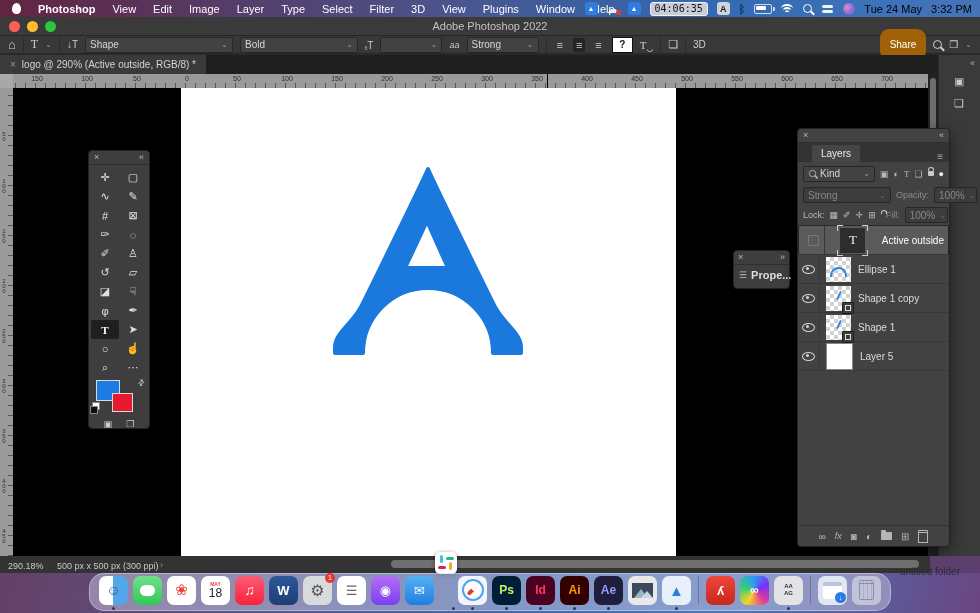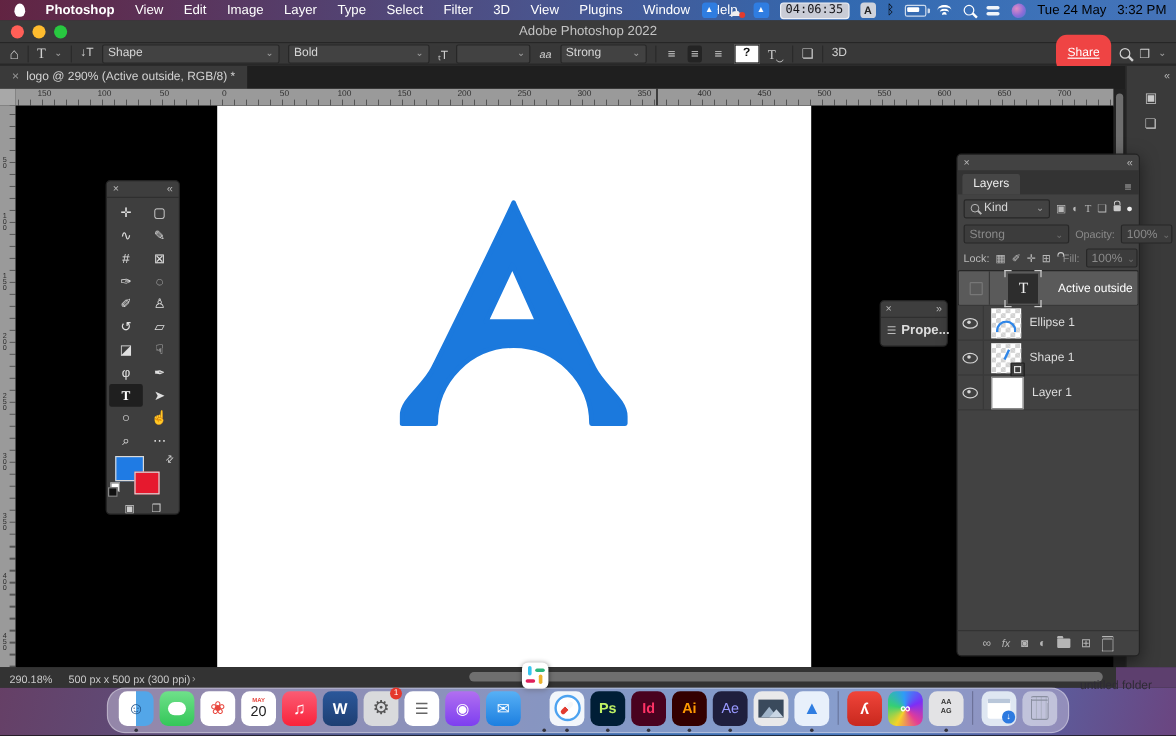--- a/index.html
+++ b/index.html
@@ -36,21 +36,21 @@
   .titlebar{left:0;top:0;width:980px;height:18px;background:#3a3a3a;border-bottom:1px solid #262626;}
   .tl{width:11px;height:11px;border-radius:50%;position:absolute;top:4px;}
   .wtitle{width:100%;text-align:center;line-height:18px;font-size:11px;color:#c3c3c3;}
   .optbar{left:0;top:19px;width:980px;height:18px;background:#383838;border-bottom:1px solid #262626;display:flex;align-items:center;gap:7px;padding:0 8px;box-sizing:border-box;color:#cfcfcf;font-size:10px;}
   .sep{width:1px;height:14px;background:#2a2a2a;}
   .sel{background:#424242;border:1px solid #272727;border-radius:2px;height:14px;display:flex;align-items:center;justify-content:space-between;padding:0 4px;font-size:10px;color:#d6d6d6;}
   .chev{color:#9a9a9a;font-size:8px;margin-left:4px;}
   .algn{font-size:11px;color:#cfcfcf;padding:0 3px;line-height:14px;}
   .algn.on{background:#242424;border-radius:2px;}
   .swatch{width:19px;height:14px;background:#fff;border:1px solid #111;color:#111;font-size:10px;font-weight:bold;display:flex;align-items:center;justify-content:center;}
-  .sharebtn{background:#ef4444;color:#fff;border-radius:9px;height:31px;padding:0 10px;font-size:10px;display:flex;align-items:center;text-decoration:underline;}
+  .sharebtn{background:#a16207;color:#fff;border-radius:9px;height:31px;padding:0 10px;font-size:10px;display:flex;align-items:center;}
   .tabrow{left:0;top:38px;width:980px;height:19px;background:#1f1f1f;}
   .dtab{position:absolute;left:0;top:0;height:19px;background:#3a3a3a;display:flex;align-items:center;gap:6px;padding:0 10px;font-size:10px;color:#d2d2d2;}
   
   .rulertop{left:13px;top:57px;width:915px;height:14px;background:#9a9a9a;border-bottom:1px solid #6e6e6e;}
   .rulercorner{left:0;top:57px;width:13px;height:14px;background:#a8a8a8;}
   .rulerleft{left:0;top:71px;width:13px;height:468px;background:#9a9a9a;border-right:1px solid #6e6e6e;}
   .ticksx{position:absolute;bottom:0;left:0;right:0;height:5px;background:repeating-linear-gradient(90deg,#555 0 1px,transparent 1px 10px);background-position-x:2px;}
   .ticksy{position:absolute;right:0;top:0;bottom:0;width:5px;background:repeating-linear-gradient(180deg,#555 0 1px,transparent 1px 10px);background-position-y:7px;}
   .rlab{position:absolute;top:1px;width:24px;text-align:center;font-size:7px;color:#2e2e2e;}
   .rlabv{position:absolute;left:1px;writing-mode:vertical-lr;text-orientation:upright;font-size:6px;letter-spacing:-1px;color:#2e2e2e;}
@@ -321,21 +321,21 @@
         <span style="font-size:11px;font-weight:bold">Prope...</span>
       </div>
     </div>
 
     <div class="layers panel a">
       <div class="phead">
         <span class="a" style="left:5px;top:1px">×</span>
         <span class="a" style="right:5px;top:1px">«</span>
       </div>
       <div class="ltabrow">
-        <span class="ltab" style="margin-left:4px">Layers</span>
+        <span class="ltab" style="margin-left:14px">Layers</span>
         <span style="margin-left:auto;margin-right:6px;color:#aaa;font-size:10px">≡</span>
       </div>
       <div class="lrow" style="height:23px">
         <span class="sel" style="width:62px;flex:0 0 auto">
           <span class="flex" style="gap:3px">
               <span class="mag" style="color:#bbb;transform:scale(.8)"></span>
               <span>Kind</span>
             </span>
           <span class="chev">⌄</span>
         </span>
@@ -394,28 +394,38 @@
         <span>Ellipse 1</span>
       </div>
       <div class="lyr">
         <span class="eyecell">
             <span class="eye"></span>
           </span>
         <span class="thumb cb">
             <span style="width:2px;height:9px;background:#2f86e8;transform:rotate(25deg);margin-bottom:6px"></span>
             <span class="badge"></span>
           </span>
-        <span>Shape 1</span>
+        <span>Shape 1 copy</span>
       </div>
       <div class="lyr">
         <span class="eyecell">
             <span class="eye"></span>
           </span>
+        <span class="thumb cb">
+            <span style="width:2px;height:9px;background:#2f86e8;transform:rotate(25deg);margin-bottom:6px"></span>
+            <span class="badge"></span>
+          </span>
+        <span>Shape 1</span>
+      </div>
+      <div class="lyr">
+        <span class="eyecell">
+            <span class="eye"></span>
+          </span>
         <span class="thumb" style="background:#fff;border:1px solid #888"></span>
-        <span>Layer 1</span>
+        <span>Layer 5</span>
       </div>
 
       <div class="lfooter">
         <span>∞</span>
         <span style="font-style:italic;font-size:9px">fx</span>
         <span>◙</span>
         <span>◐</span>
         <span class="folder"></span>
         <span>⊞</span>
         <span class="trash"></span>
@@ -445,21 +455,21 @@
         <span style="color:#1d4f86;font-size:14px">☺</span>
       </div>
     <div class="di" style="background:linear-gradient(#6fe08a,#34c759)">
         <span style="width:15px;height:11px;background:#fff;border-radius:6px"></span>
       </div>
     <div class="di" style="background:#fff">
         <span style="color:#e8453c;font-size:15px">❀</span>
       </div>
     <div class="di" style="background:#fff;flex-direction:column;display:flex;justify-content:center">
       <span style="color:#e8453c;font-size:5px;font-weight:bold;line-height:6px">MAY</span>
-      <span style="color:#222;font-size:12px;line-height:13px">20</span>
+      <span style="color:#222;font-size:12px;line-height:13px">18</span>
     </div>
     <div class="di" style="background:linear-gradient(#fb5c74,#fa233b)">
         <span style="color:#fff;font-size:14px">♫</span>
       </div>
     <div class="di" style="background:linear-gradient(#2b579a,#1e3f73)">
         <span style="color:#fff;font-size:13px;font-weight:bold">W</span>
       </div>
     <div class="di" style="background:#d9dadc">
         <span style="color:#555;font-size:16px">⚙</span>
         <span class="dbadge">1</span>
@@ -482,21 +492,21 @@
     <div class="di run" style="background:#001e36">
         <span style="color:#bef264;font-size:12px;font-weight:bold">Ps</span>
       </div>
     <div class="di run" style="background:#49021f">
         <span style="color:#ff3366;font-size:12px;font-weight:bold">Id</span>
       </div>
     <div class="di run" style="background:#330000">
         <span style="color:#ff9a00;font-size:12px;font-weight:bold">Ai</span>
       </div>
     <div class="di run" style="background:#1f1f3d">
-        <span style="color:#9999ff;font-size:12px;font-weight:normal">Ae</span>
+        <span style="color:#9999ff;font-size:12px;font-weight:bold">Ae</span>
       </div>
     <div class="di" style="background:#e9e9ea">
         <span style="width:21px;height:15px;background:#3a4a5c;position:relative;overflow:hidden;display:block">
           <span style="position:absolute;bottom:0;left:2px;width:0;height:0;border-left:7px solid transparent;border-right:7px solid transparent;border-bottom:9px solid #9fb3c8"></span>
           <span style="position:absolute;bottom:0;left:9px;width:0;height:0;border-left:6px solid transparent;border-right:6px solid transparent;border-bottom:7px solid #c9d6e4"></span>
         </span>
       </div>
     <div class="di run" style="background:#e8f0fb">
         <span style="color:#2f7de1;font-size:15px">▲</span>
       </div>

